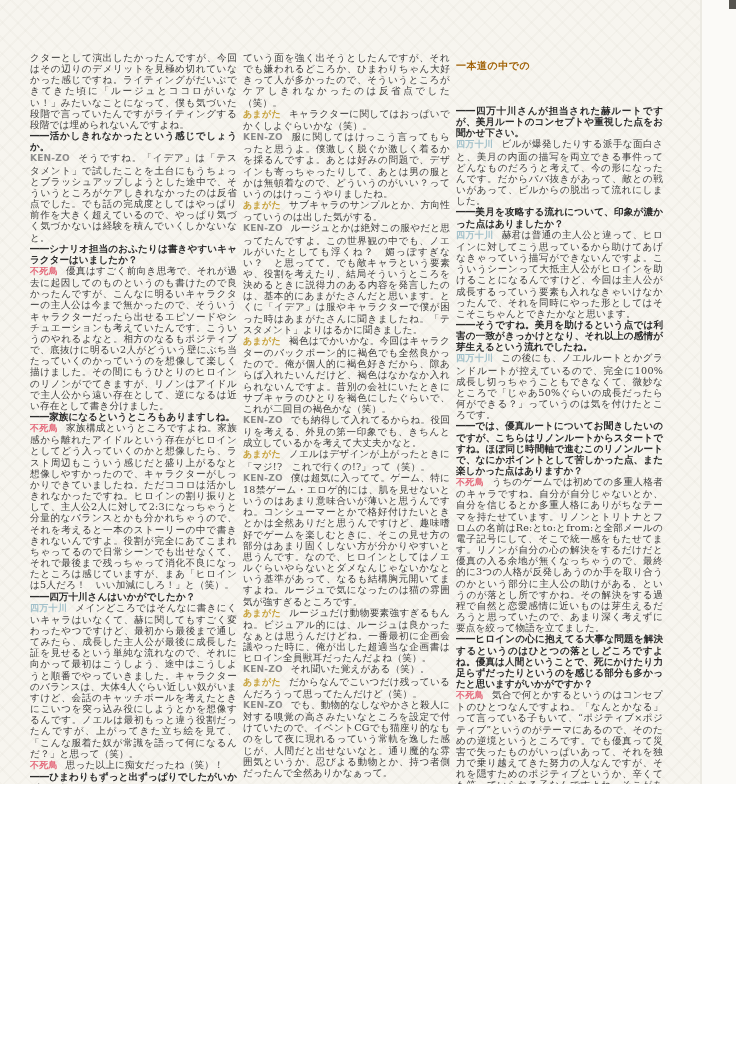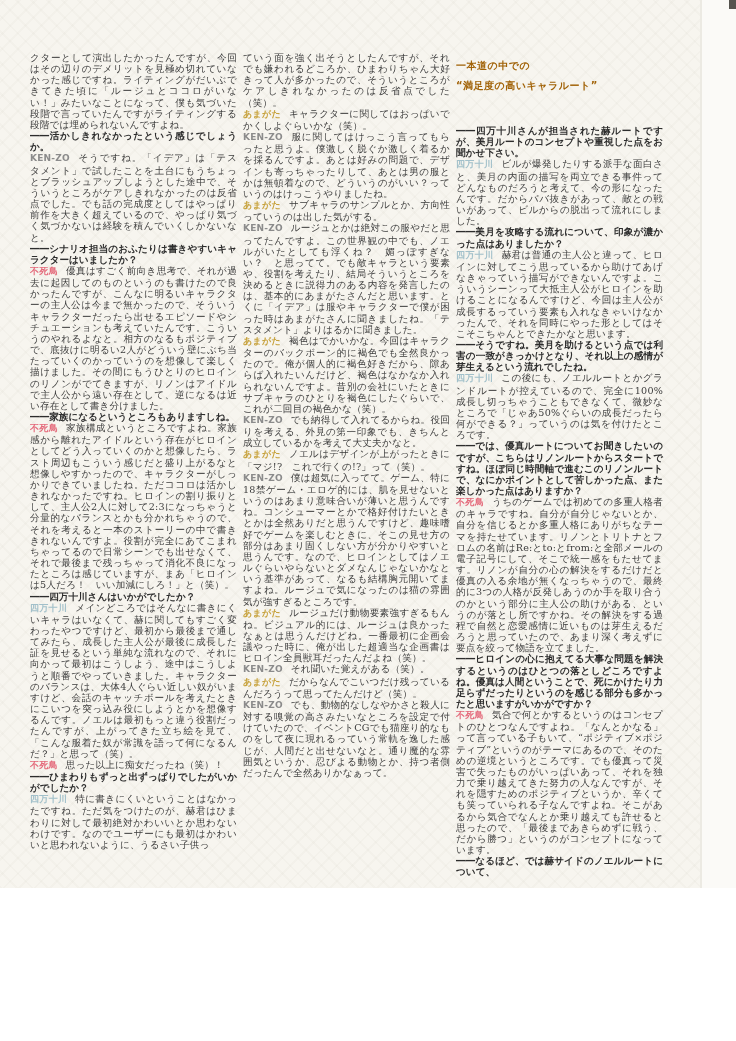--- a/index.html
+++ b/index.html
@@ -1,19 +1,19 @@
 <!DOCTYPE html>
 <html><head>
 <meta charset="utf-8">
 <style>
   html, body { margin: 0; padding: 0; }
   .page {
     position: relative;
     width: 736px;
-    height: 888px;
+    height: 784px;
     background: #f7f5ef;
     overflow: hidden;
     font-family: "DejaVu Serif", "Liberation Serif", serif;
     color: #3c3c3c;
   }
   
   .page::before {
     content: "";
     position: absolute;
     inset: 0;
@@ -134,21 +134,20 @@
       <p class="block speech"><span class="speaker" style="color: rgb(199, 162, 60);">あまがた</span><span>ノエルはデザインが上がったときに「マジ!?　これで行くの!?」って（笑）。</span></p>
       <p class="block speech"><span class="speaker" style="color: rgb(139, 139, 139);">KEN-ZO</span><span>僕は超気に入ってて。ゲーム、特に18禁ゲーム・エロゲ的には、肌を見せないというのはあまり意味合いが薄いと思うんですね。コンシューマーとかで格好付けたいときとかは全然ありだと思うんですけど、趣味嗜好でゲームを楽しむときに、そこの見せ方の部分はあまり固くしない方が分かりやすいと思うんです。なので、ヒロインとしてはノエルぐらいやらないとダメなんじゃないかなという基準があって、なるも結構胸元開いてますよね。ルージュで気になったのは猫の雰囲気が強すぎるところです。</span></p>
       <p class="block speech"><span class="speaker" style="color: rgb(199, 162, 60);">あまがた</span><span>ルージュだけ動物要素強すぎるもんね。ビジュアル的には、ルージュは良かったなぁとは思うんだけどね。一番最初に企画会議やった時に、俺が出した超適当な企画書はヒロイン全員獣耳だったんだよね（笑）。</span></p>
       <p class="block speech"><span class="speaker" style="color: rgb(139, 139, 139);">KEN-ZO</span><span>それ聞いた覚えがある（笑）。</span></p>
       <p class="block speech"><span class="speaker" style="color: rgb(199, 162, 60);">あまがた</span><span>だからなんでこいつだけ残っているんだろうって思ってたんだけど（笑）。</span></p>
       <p class="block speech"><span class="speaker" style="color: rgb(139, 139, 139);">KEN-ZO</span><span>でも、動物的なしなやかさと殺人に対する嗅覚の高さみたいなところを設定で付けていたので、イベントCGでも猫座り的なものをして夜に現れるっていう常軌を逸した感じが、人間だと出せないなと。通り魔的な雰囲気というか、忍びよる動物とか、持つ者側だったんで全然ありかなぁって。</span></p>
     </div>
   <div class="col" id="col3">
     <div class="section-header">
       <div>一本道の中での</div>
-      <div>“満足度の高いキャラルート”</div>
     </div>
     <div>
         <p class="block question"><span>――四万十川さんが担当された赫ルートですが、美月ルートのコンセプトや重視した点をお聞かせ下さい。</span></p>
         <p class="block speech"><span class="speaker" style="color: rgb(162, 192, 202);">四万十川</span><span>ビルが爆発したりする派手な面白さと、美月の内面の描写を両立できる事件ってどんなものだろうと考えて、今の形になったんです。だからババ抜きがあって、敵との戦いがあって、ビルからの脱出って流れにしました。</span></p>
         <p class="block question"><span>――美月を攻略する流れについて、印象が濃かった点はありましたか？</span></p>
         <p class="block speech"><span class="speaker" style="color: rgb(162, 192, 202);">四万十川</span><span>赫君は普通の主人公と違って、ヒロインに対してこう思っているから助けてあげなきゃっていう描写ができないんですよ。こういうシーンって大抵主人公がヒロインを助けることになるんですけど、今回は主人公が成長するっていう要素も入れなきゃいけなかったんで、それを同時にやった形としてはそこそこちゃんとできたかなと思います。</span></p>
         <p class="block question"><span>――そうですね。美月を助けるという点では利害の一致がきっかけとなり、それ以上の感情が芽生えるという流れでしたね。</span></p>
         <p class="block speech"><span class="speaker" style="color: rgb(162, 192, 202);">四万十川</span><span>この後にも、ノエルルートとかグランドルートが控えているので、完全に100%成長し切っちゃうこともできなくて、微妙なところで「じゃあ50%ぐらいの成長だったら何ができる？」っていうのは気を付けたところです。</span></p>
         <p class="block question"><span>――では、優真ルートについてお聞きしたいのですが、こちらはリノンルートからスタートですね。ほぼ同じ時間軸で進むこのリノンルートで、なにかポイントとして苦しかった点、また楽しかった点はありますか？</span></p>
         <p class="block speech"><span class="speaker" style="color: rgb(228, 105, 122);">不死鳥</span><span>うちのゲームでは初めての多重人格者のキャラですね。自分が自分じゃないとか、自分を信じるとか多重人格にありがちなテーマを持たせています。リノンとトリトナとフロムの名前はRe:とto:とfrom:と全部メールの電子記号にして、そこで統一感をもたせてます。リノンが自分の心の解決をするだけだと優真の入る余地が無くなっちゃうので、最終的に3つの人格が反発しあうのか手を取り合うのかという部分に主人公の助けがある、というのが落とし所ですかね。その解決をする過程で自然と恋愛感情に近いものは芽生えるだろうと思っていたので、あまり深く考えずに要点を絞って物語を立てました。</span></p>

